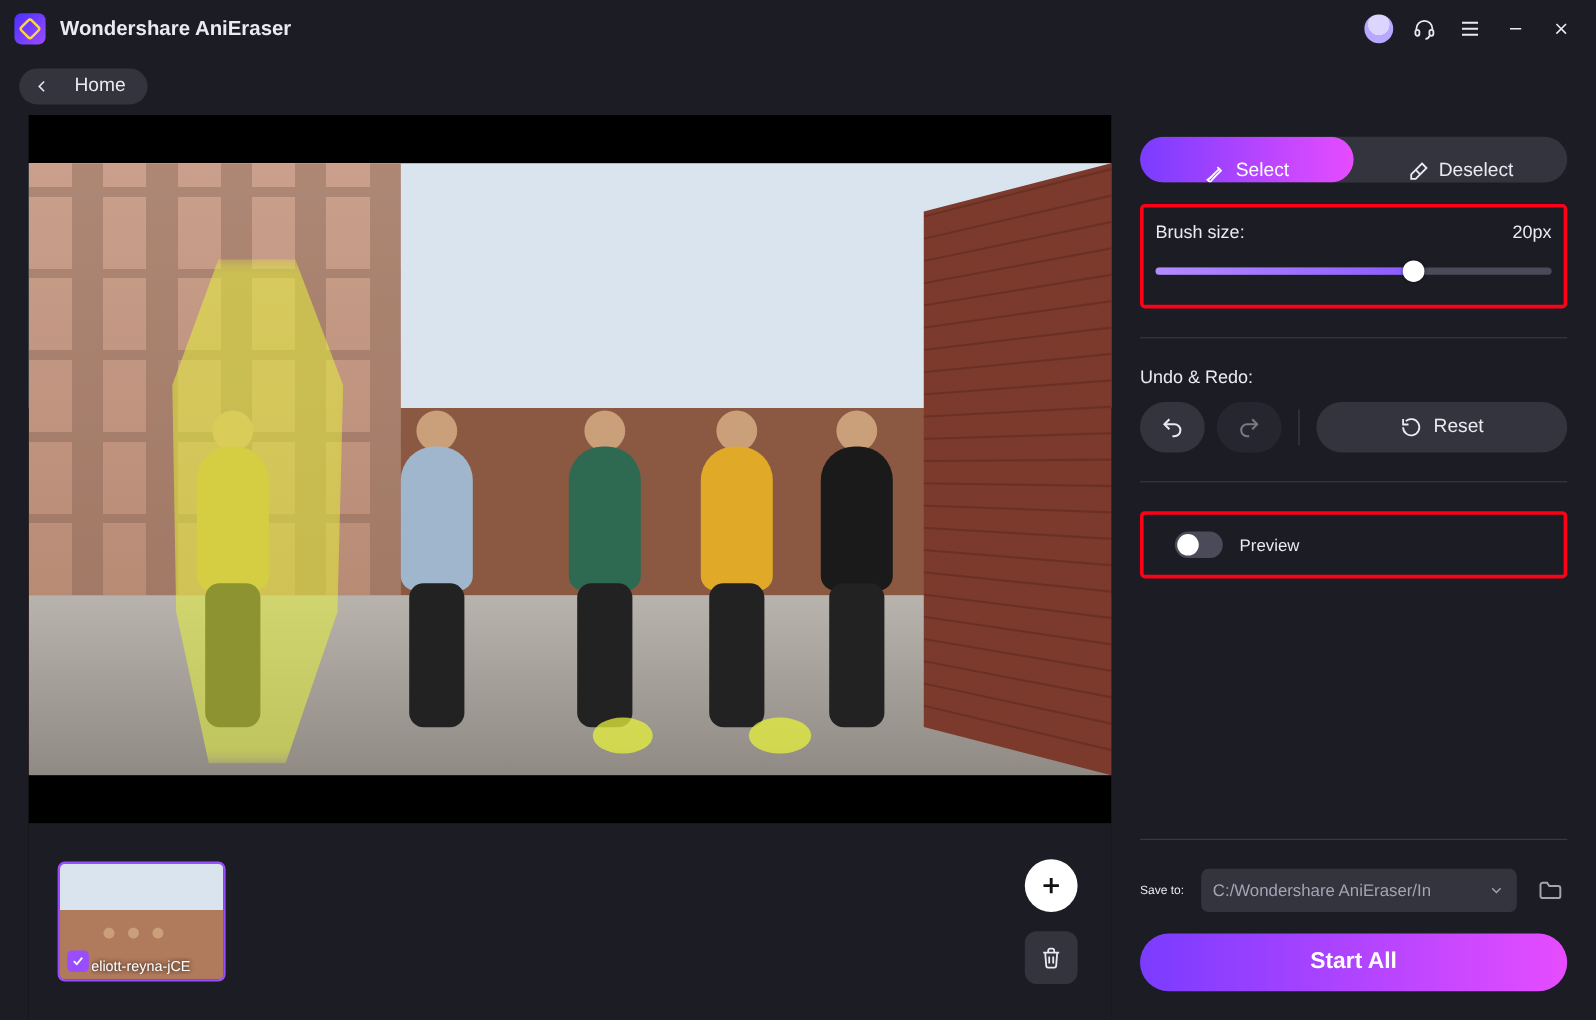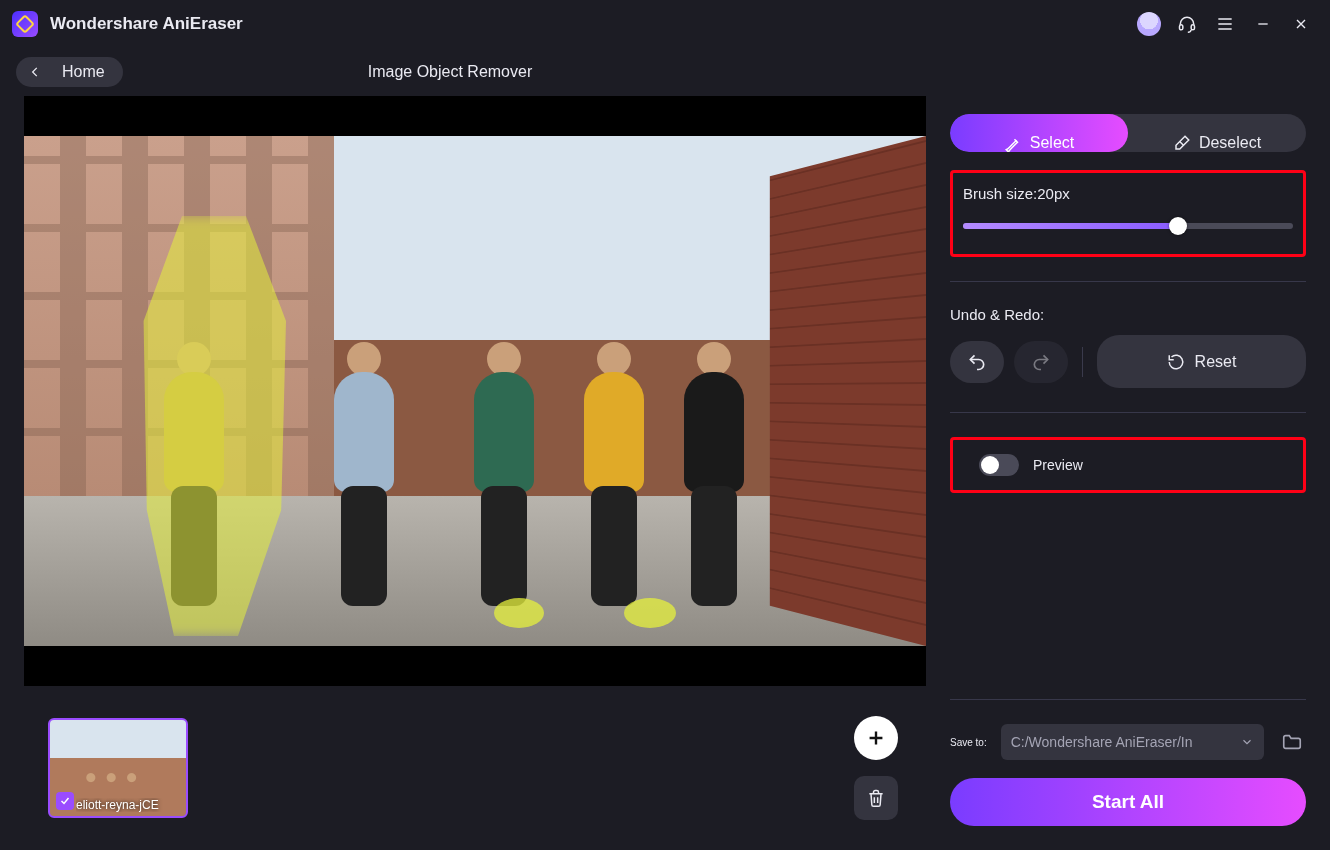--- a/index.html
+++ b/index.html
@@ -154,38 +154,38 @@
   .seg{
     display:flex; background:var(--pill); border-radius:24px; height:38px; overflow:hidden;
   }
   .seg > div{flex:1; display:flex; align-items:flex-end; justify-content:center; gap:8px;
     font-size:16px; cursor:pointer;}
   .seg .active{
     background:linear-gradient(90deg,var(--accent-start),var(--accent-end));
     color:#fff; border-radius:24px;}
   .box{ border:3px solid var(--highlight-red); border-radius:4px;}
   .brush-box{margin-top:18px; padding:12px 10px 18px;}
-  .brow{display:flex; align-items:center; font-size:15px;}
+  .brow{display:flex; align-items:center; justify-content:space-between; font-size:15px;}
   .slider{position:relative; height:20px; margin-top:14px;}
   .slider .track{position:absolute; left:0; right:0; top:50%; height:6px;
     background:#4a4a58; border-radius:3px; transform:translateY(-50%);}
   .slider .fill{position:absolute; left:0; top:50%; height:6px; width:65%;
     background:linear-gradient(90deg,#b48bff,#8a5cff); border-radius:3px;
     transform:translateY(-50%);}
   .slider .knob{position:absolute; top:50%; left:65%; width:18px;height:18px;
     background:#fff; border-radius:50%; transform:translate(-50%,-50%);
     box-shadow:0 0 3px rgba(0,0,0,.5);}
   .divider{height:1px;background:#37374a;margin:24px 0;}
   .section-label{font-size:15px; color:var(--text); margin-bottom:12px;}
   .urow{display:flex; align-items:center; gap:10px;}
   .iconbtn{width:54px;height:42px;border-radius:22px;background:var(--pill);
     display:flex;align-items:center;justify-content:center;cursor:pointer;}
   .iconbtn.disabled{opacity:.45;cursor:default;}
   .vline{width:1px;height:30px;background:#3a3a4c;margin:0 4px;}
-  .reset-btn{flex:1;height:53px;border-radius:22px;background:var(--pill);
+  .reset-btn{flex:1;height:42px;border-radius:22px;background:var(--pill);
     display:flex;align-items:center;justify-content:center;gap:10px;cursor:pointer;
     font-size:16px;}
   .preview-box{display:inline-flex;align-items:center;gap:14px;padding:14px 26px;}
   .switch{width:40px;height:22px;border-radius:12px;background:#4a4a58;position:relative;cursor:pointer;}
   .switch::after{content:"";position:absolute;left:2px;top:2px;width:18px;height:18px;
     border-radius:50%;background:#fff;}
   .side .grow{flex:1;}
   .save-row{display:flex;align-items:center;gap:14px;margin:12px 0 18px;}
   .save-row .lbl{font-size:10px;}
   .save-select{flex:1;height:36px;background:var(--pill);border-radius:6px;
@@ -234,21 +234,20 @@
   </div>
 </div>
 
 <div class="toolbar">
   <div class="home-pill">
     <svg width="14" height="14" viewBox="0 0 24 24" fill="none" stroke="currentColor" stroke-width="2.2">
         <path d="M15 5l-7 7 7 7"></path>
       </svg>
     <span>Home</span>
   </div>
-  <div class="page-title">Image Object Remover</div>
 </div>
 
 <div class="main">
 
   <div class="workspace">
     <div class="canvas-wrap">
       <div class="canvas">
         <div class="building"></div>
         <div class="sidewalk"></div>
 

